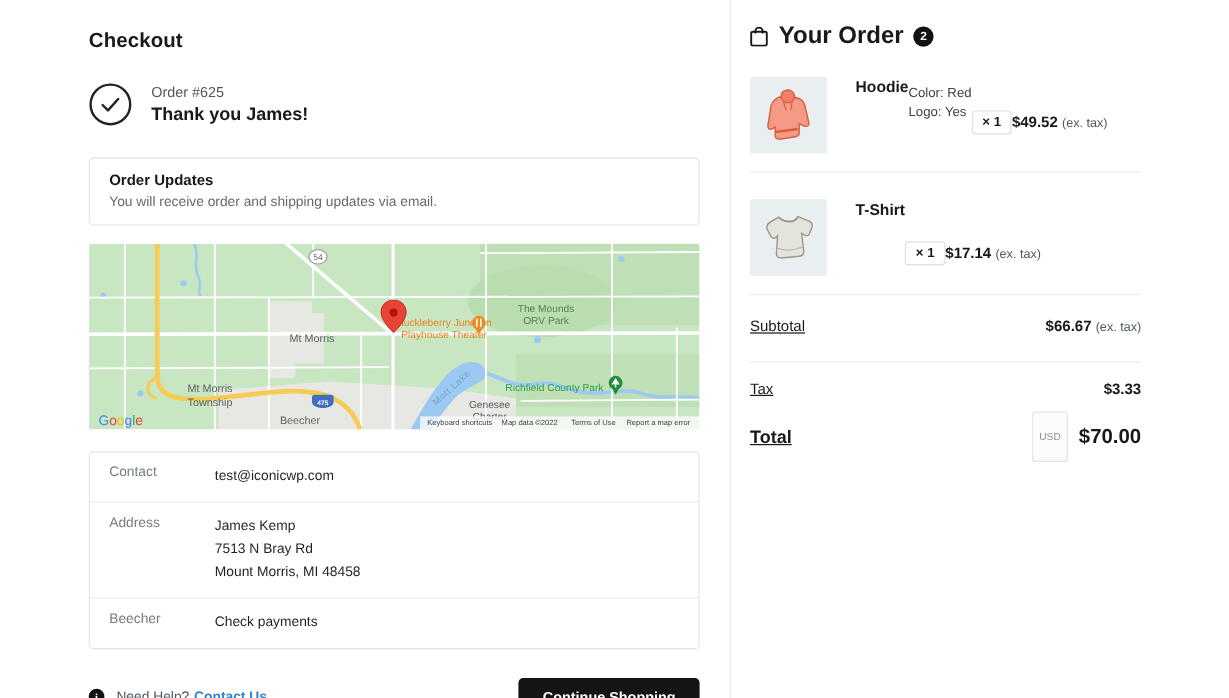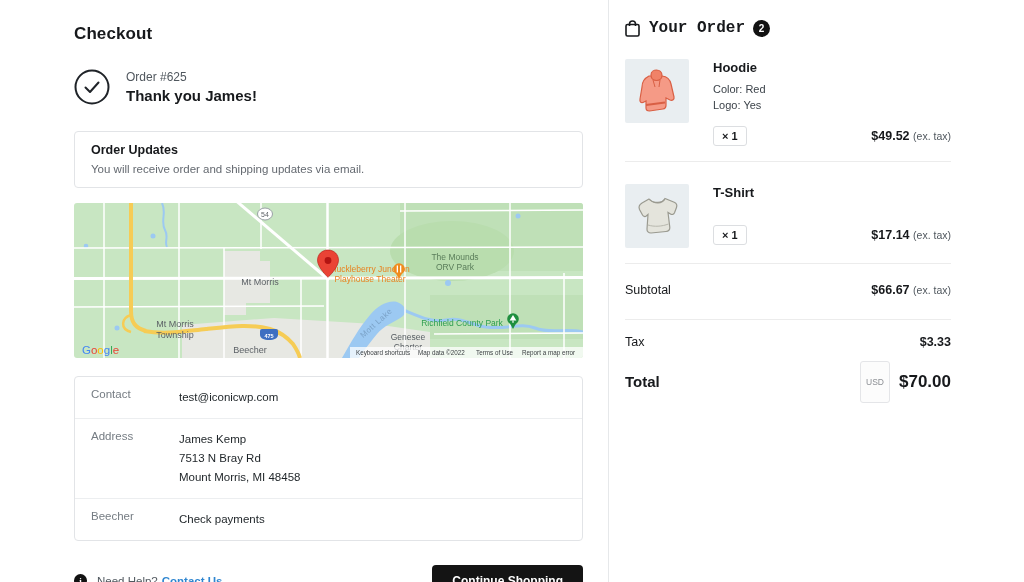--- a/index.html
+++ b/index.html
@@ -43,49 +43,49 @@
   .continue-btn { background:#141414; color:#fff; border:none; border-radius:4px;
     height:32px; padding:0 20px; font-size:12px; font-weight:700; cursor:pointer;
     font-family:inherit; }
 
   
   .divider-v { position:absolute; left:608px; top:0; width:1px; height:582px;
     background:#e6e8ea; }
   .right-col { position:absolute; left:625px; top:19px; width:326px; }
   .order-header { display:flex; align-items:center; }
   .order-header .bag { width:15px; height:17px; margin-right:9px; }
-  .order-header h2 { font-size:16px; font-weight:700;font-family:Liberation Mono, monospace; }
+  .order-header h2 { font-size:20px; font-weight:700; }
   .count-badge { width:17px; height:17px; border-radius:50%; background:#121212;
     color:#fff; font-size:10px; font-weight:700; display:flex; align-items:center;
     justify-content:center; margin-left:8px; }
 
   .item { display:flex; margin-top:22px; }
   .thumb { width:64px; height:64px; flex:0 0 64px; background:#e9eef1;
     border-radius:2px; margin-right:24px; display:flex; align-items:center;
     justify-content:center; }
-  .item-main { flex:1; display:flex; flex-direction:column; }
+  .item-main { flex:1; display:flex; flex-direction:row; }
   .item-name { font-size:13px; font-weight:700; margin-top:1px; }
   .item-meta { font-size:11px; color:#3c434a; margin-top:7px; line-height:1.45; }
   .qty-row { display:flex; justify-content:space-between; align-items:center;
     margin-top:12px; }
   .qty-row.spaced { margin-top:25px; }
   .qty-badge { border:1px solid #dcdee1; border-radius:3px; background:#fff;
     font-size:11px; font-weight:700; padding:3px 8px; color:#17191c; }
   .price { font-size:12.5px; font-weight:700; white-space:nowrap; }
   .price .suffix { font-size:10.5px; font-weight:400; color:#50575e; }
 
   .hr { border:none; border-top:1px solid #ececec; margin:15px 0 0; }
 
   .totals { margin-top:8px; }
   .t-row { display:flex; justify-content:space-between; align-items:center; }
   .t-row.subtotal { margin-top:19px; }
   .t-row.shipping { margin-top:18px; }
   .t-row.tax { margin-top:15px; }
   .t-row.total { margin-top:12px; }
-  .t-label { font-size:12.5px; font-weight:500; }
+  .t-label { font-size:12.5px; font-weight:500;text-decoration:underline; }
   .t-value { font-size:12.5px; font-weight:700; }
   .t-value .suffix { font-size:10.5px; font-weight:400; color:#50575e; }
   .t-row.tax .t-label { font-weight:400; }
   .t-row.tax .t-value { font-weight:600; }
   .t-row.total .t-label { font-size:15px; font-weight:800; }
   .total-right { display:flex; align-items:center; }
   .currency-badge { font-size:8.5px; color:#8c8f94; border:1px solid #e4e5e8;
     background:#fcfcfc; border-radius:3px; padding:15px 5px; margin-right:9px;
     font-weight:500; }
   .total-amount { font-size:17px; font-weight:800; }

